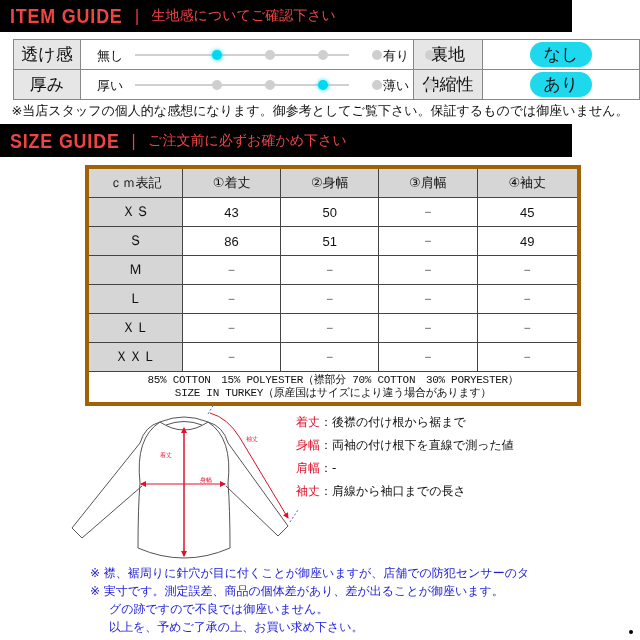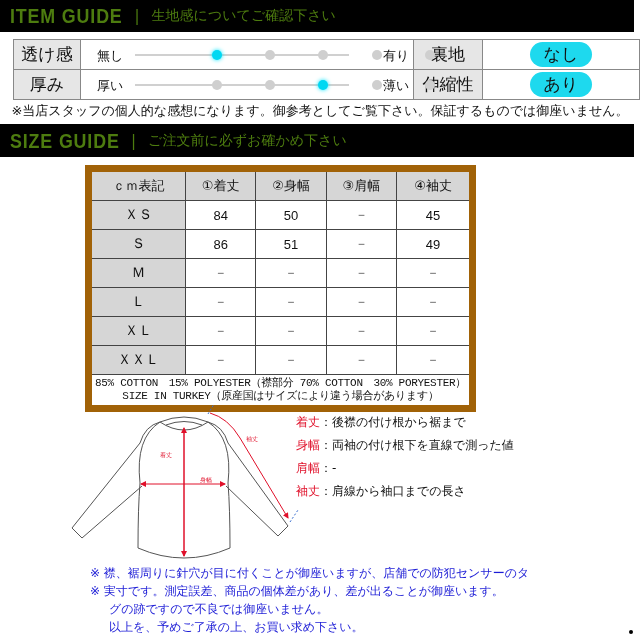--- a/index.html
+++ b/index.html
@@ -1,17 +1,17 @@
 <!DOCTYPE html>
 <html><head>
 <meta charset="utf-8">
 <style>
   html, body { margin:0; padding:0; }
   body { width:640px; height:640px; background:#fff; position:relative; overflow:hidden; font-family:"DejaVu Sans", sans-serif; color:#111; }
-  .bar { position:absolute; left:0; width:634px; background:#000; color:#4d7c0f; display:flex; align-items:center; }
+  .bar { position:absolute; left:0; width:572px; background:#000; color:#ef4444; display:flex; align-items:center; }
   .bar .t { font-family:"Liberation Sans", sans-serif; font-weight:bold; font-size:21px; letter-spacing:1px; margin-left:10px; transform:scaleX(0.85); transform-origin:left center; white-space:nowrap; }
   .bar .sep { font-size:15px; margin-left:-8px; margin-right:12px; }
   .bar .sub { font-size:14px; }
   #item-bar { top:0; height:32px; }
   #size-bar { top:124px; height:33px; }
 
   table.item { position:absolute; left:13px; top:39px; width:627px; border-collapse:collapse; }
   table.item td { border:1px solid #888; height:29px; padding:0; font-size:14px; text-align:center; }
   table.item td.lbl { background:#e6e6e6; font-size:17px; width:66px; }
   table.item td.lbl2 { background:#e6e6e6; font-size:17px; width:68px; }
@@ -19,21 +19,21 @@
   .sl-left, .sl-right { position:absolute; top:7px; font-size:13px; }
   .sl-left { left:16px; }
   .sl-right { left:290px;margin-left:12px; }
   .track { position:absolute; left:54px; top:14px; width:214px; height:2px; background:#d0d0d0; }
   .dot { position:absolute; top:10px; width:10px; height:10px; border-radius:50%; background:#cfcfcf; }
   .dot.on { background:#00d8f2; box-shadow:0 0 4px #00e5ff; }
   td.pillcell { position:relative; }
   .pill { display:inline-block; background:#1ed9ee; border-radius:14px; padding:1px 14px; font-size:17px; line-height:23px; }
   .note1 { position:absolute; top:102px; left:0; width:640px; text-align:center; font-size:13px; }
 
-  table.size { position:absolute; left:85px; top:165px; width:391px; border-collapse:collapse; border:7px solid #a16207; }
+  table.size { position:absolute; left:85px; top:165px; width:496px; border-collapse:collapse; border:4px solid #a16207; }
   table.size td { border:1px solid #444; height:28px; text-align:center; font-size:13px; padding:0; font-family:"Liberation Sans", sans-serif; }
   table.size tr.head td { background:#d6d6d6; height:28px; font-family:"DejaVu Sans", sans-serif; }
   table.size td.sz { background:#d6d6d6; width:93px; font-size:14px; }
   table.size td.dash { color:#555; }
   table.size td.material { font-family:"Liberation Mono", monospace; font-size:11px; line-height:13px; height:30px; letter-spacing:-0.3px; }
 
   #diagram { position:absolute; left:60px; top:398px; }
   .legend { position:absolute; left:296px; font-size:12px; }
   .legend .k { color:#e0102a; }
   .notes { position:absolute; left:90px; top:564px; color:#1c1cd6; font-size:12px; line-height:18px; }
@@ -101,21 +101,21 @@
   <tbody>
       <tr class="head">
     <td style="width:93px">ｃｍ表記</td>
     <td>①着丈</td>
     <td>②身幅</td>
     <td>③肩幅</td>
     <td>④袖丈</td>
   </tr>
   <tr>
     <td class="sz">ＸＳ</td>
-    <td>84</td>
+    <td>43</td>
     <td>50</td>
     <td class="dash">－</td>
     <td>45</td>
   </tr>
   <tr>
     <td class="sz">Ｓ</td>
     <td>86</td>
     <td>51</td>
     <td class="dash">－</td>
     <td>49</td>

